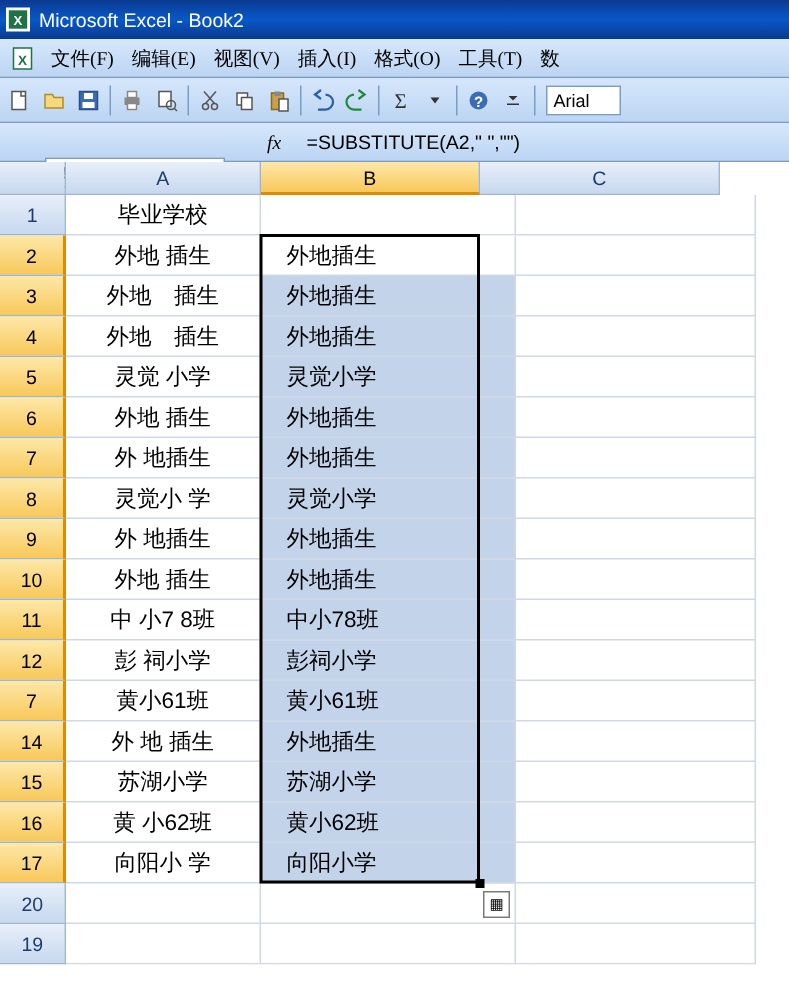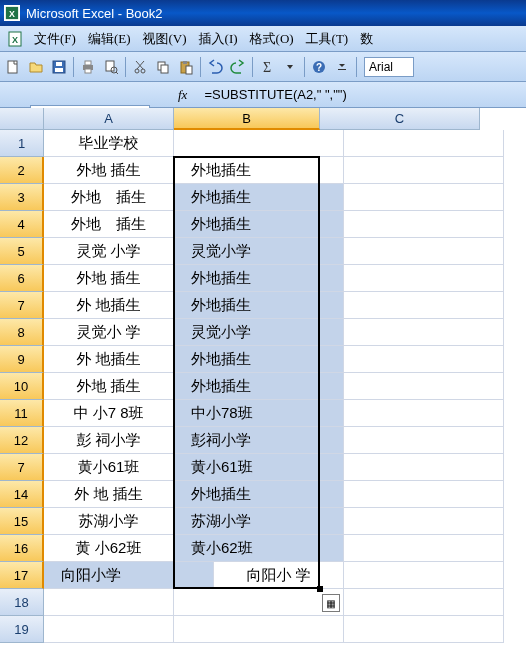--- a/index.html
+++ b/index.html
@@ -285,26 +285,26 @@
         <div class="cell colC"></div>
       </div>
       <div class="row">
         <div class="row-h sel">16</div>
         <div class="cell colA">黄 小62班</div>
         <div class="cell colB sel-range">黄小62班</div>
         <div class="cell colC"></div>
       </div>
       <div class="row">
         <div class="row-h sel">17</div>
+        <div class="cell colA">向阳小 学</div>
         <div class="cell colB sel-range">向阳小学</div>
-        <div class="cell colA">向阳小 学</div>
-        <div class="cell colC"></div>
-      </div>
-      <div class="row">
-        <div class="row-h">18</div>
+        <div class="cell colC"></div>
+      </div>
+      <div class="row">
+        <div class="row-h">20</div>
         <div class="cell colA"></div>
         <div class="cell colB"></div>
         <div class="cell colC"></div>
       </div>
       <div class="row">
         <div class="row-h">19</div>
         <div class="cell colA"></div>
         <div class="cell colB"></div>
         <div class="cell colC"></div>
       </div>

